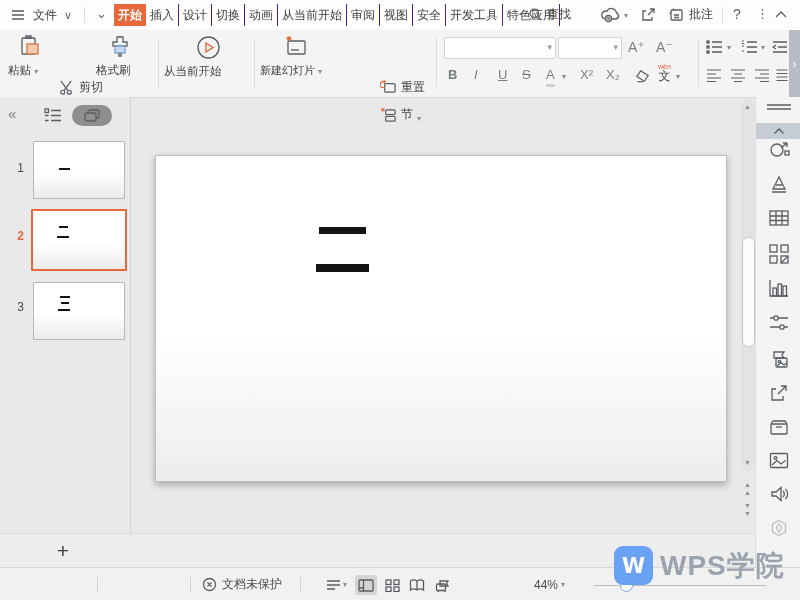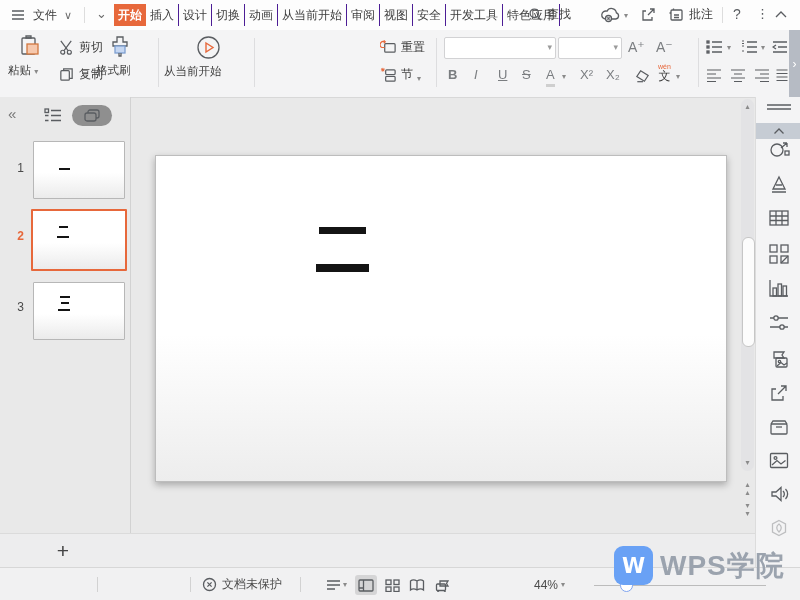--- a/index.html
+++ b/index.html
@@ -12,21 +12,21 @@
   #menubar{left:0;top:0;width:800px;height:30px;background:#fdfdfd;border-bottom:1px solid #ececec;}
   .mtab{display:inline-block;height:22px;line-height:22px;padding:0 4px;font-size:12px;color:#3c3c3c;border-right:1px solid #4c1d95;}
   .mtab.active{background:#e7683b;color:#fff;border-right:none;font-weight:bold;}
   #tabs{left:114px;top:4px;display:flex;}
   .mglyph{color:#6b6b6b;font-size:11px;}
   
   #ribbon{left:0;top:30px;width:800px;height:67px;background:#f4f4f5;border-bottom:1px solid #d8d8d8;}
   .rdiv{position:absolute;top:8px;bottom:10px;width:1px;background:#dddddf;}
   .bigbtn{position:absolute;top:4px;text-align:left;}
   .bigbtn .lbl{font-size:11.5px;color:#3c3c3c;margin-top:3px;white-space:nowrap;}
-  .rowbtn{position:absolute;display:flex;align-items:flex-end;gap:4px;font-size:12px;color:#3c3c3c;}
+  .rowbtn{position:absolute;display:flex;align-items:flex-end;gap:4px;font-size:12px;color:#3c3c3c;margin-top:40px;}
   .combo{position:absolute;height:20px;background:#fff;border:1px solid #d2d2d4;border-radius:2px;}
   .combo .ca{position:absolute;right:3px;top:4px;font-size:9px;color:#9b9b9b;}
   .fmt{position:absolute;top:34px;height:22px;line-height:22px;font-size:13px;color:#7a7d80;text-align:center;}
   .dd{font-size:8px;color:#8a8a8a;}
   #expandStrip{left:789px;top:30px;width:11px;height:67px;background:#b6bbc4;color:#fff;
     font-size:12px;display:flex;align-items:center;justify-content:center;}
   
   #leftpanel{left:0;top:97px;width:130px;height:436px;background:#e9e9e9;border-right:1px solid #d2d2d2;}
   .thumb{position:absolute;background:linear-gradient(#ffffff 55%,#ebebeb 100%);border:1px solid #b7b7b7;border-radius:1px;}
   .thumb.sel{border:2px solid #e7683b;}
@@ -185,20 +185,30 @@
 
   <div class="bigbtn" style="left:164px;width:88px">
     <svg width="27" height="27" viewBox="0 0 27 27" style="margin:0 auto">
       <circle cx="13.5" cy="13.5" r="10.5" class="ic"></circle>
         <path d="M11 9 L18 13.5 L11 18 Z" fill="none" stroke="#e7683b" stroke-width="1.4"></path>
       </svg>
     <div class="lbl">从当前开始</div>
   </div>
   <div class="rdiv" style="left:254px"></div>
 
+  <div class="bigbtn" style="left:260px;width:72px">
+    <svg width="28" height="26" viewBox="0 0 28 26" style="margin:0 auto">
+        <g class="ic">
+      <rect x="6" y="7" width="17" height="13" rx="1"></rect>
+          <path d="M9 16 h8"></path>
+      <path d="M7 2 v5 M4.5 4.5 h5 M5.2 2.8 l3.6 3.4 M8.8 2.8 l-3.6 3.4" stroke="#e7683b" stroke-width="1.1"></path>
+        </g>
+      </svg>
+    <div class="lbl" style="font-size:11px"><span>新建幻灯片</span> <span class="dd">▾</span></div>
+  </div>
   <div class="rowbtn" style="left:380px;top:9px">
     <svg width="17" height="17" viewBox="0 0 18 18">
         <g class="ic">
           <rect x="5" y="5" width="11" height="9" rx="1"></rect>
           <path d="M5 9 H2 a3 3 0 0 1 3-6" stroke="#e7683b"></path>
           <path d="M4 1.5 L5.5 3 L4 4.5" stroke="#e7683b"></path>
         </g>
       </svg>
     <span>重置</span>
   </div>

